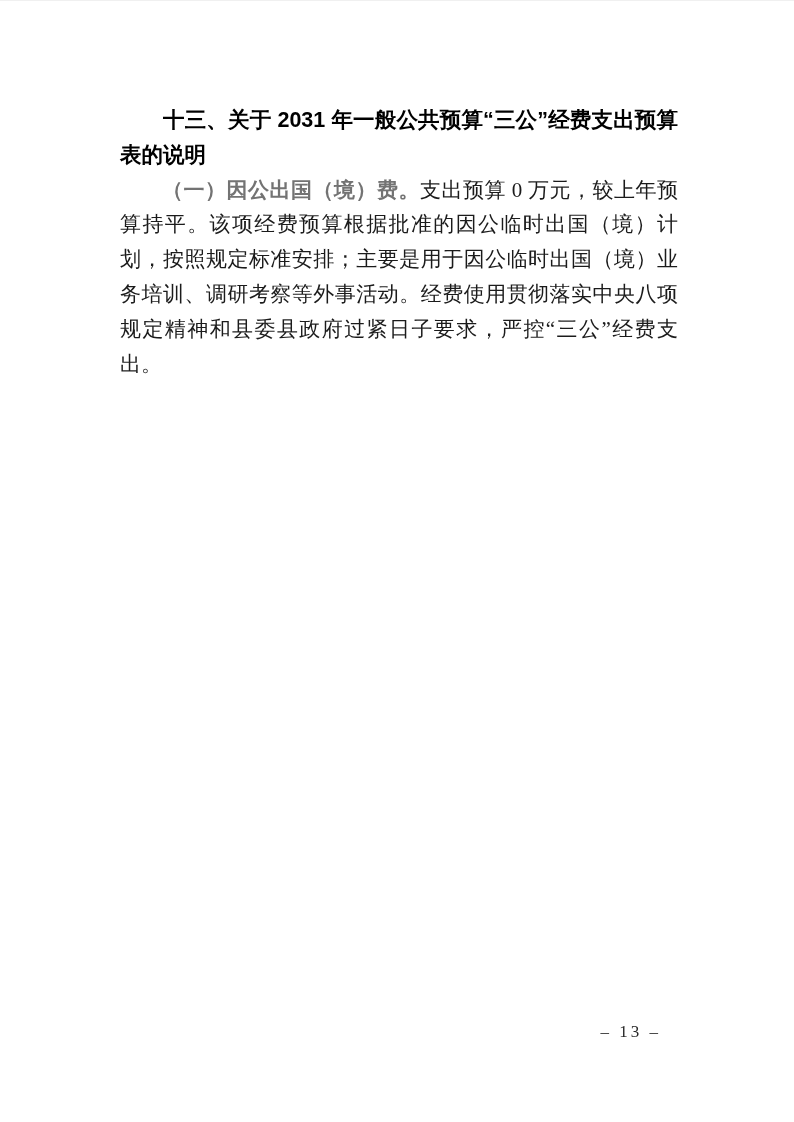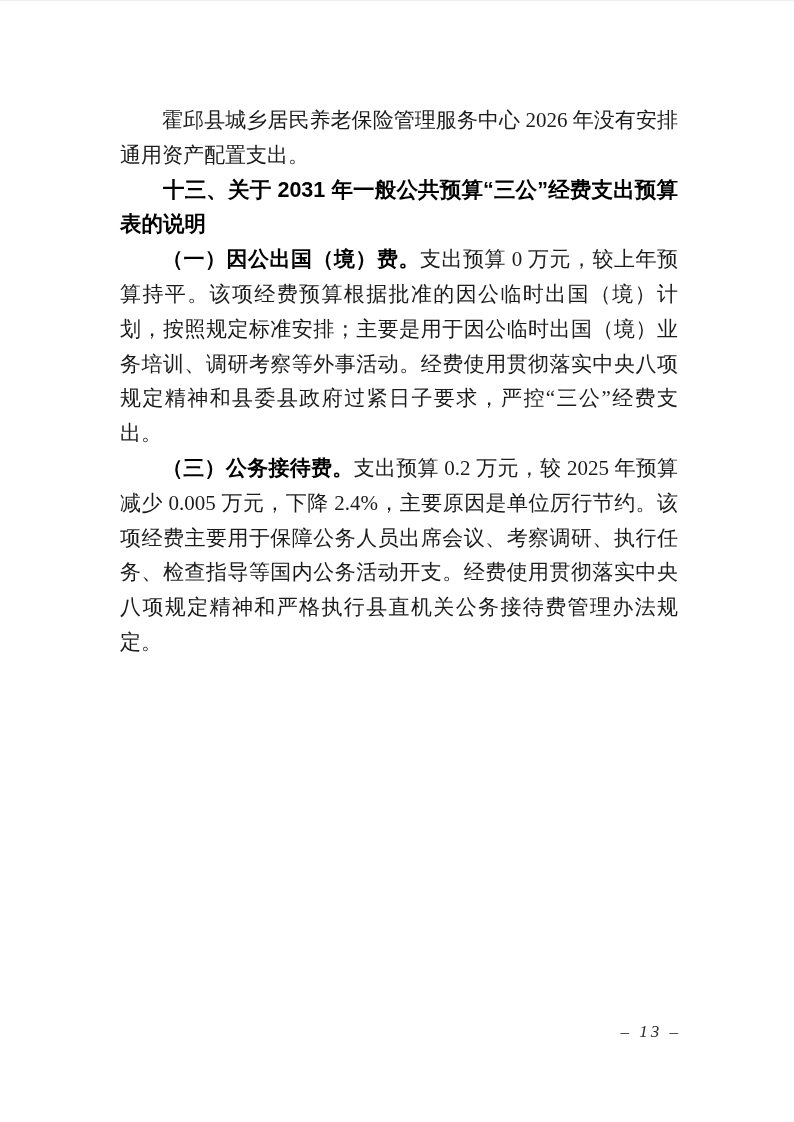--- a/index.html
+++ b/index.html
@@ -39,46 +39,43 @@
       font-size: 21.5px;
       line-height: 34.8px;
       font-weight: 700;
       font-family: "Liberation Sans", "DejaVu Sans", sans-serif;
       color: #000000;
       text-align: justify;
     }
     .lead {
       font-weight: 700;
       font-family: "Liberation Sans", "DejaVu Sans", sans-serif;
-      color: #000000;
+      color: #737373;
     }
     .page-number {
       position: absolute;
       top: 1021px;
-      right: 113px;
+      right: 133px;
       font-family: "Liberation Serif", "DejaVu Serif", serif;
       font-size: 17px;
       letter-spacing: 3px;
       color: #2a2a2a;
       white-space: nowrap;
-      font-style: italic;
     }
   </style>
 </head>
 <body>
 
 <div class="page">
   <div class="content">
 
-    <p>霍邱县城乡居民养老保险管理服务中心 2026 年没有安排通用资产配置支出。</p>
 
     <h2 class="heading">十三、关于 2031 年一般公共预算“三公”经费支出预算表的说明</h2>
 
 
     <p><span class="lead">（一）因公出国（境）费。</span><span>支出预算 0 万元，较上年预算持平。该项经费预算根据批准的因公临时出国（境）计划，按照规定标准安排；主要是用于因公临时出国（境）业务培训、调研考察等外事活动。经费使用贯彻落实中央八项规定精神和县委县政府过紧日子要求，严控“三公”经费支出。</span></p>
 
 
-    <p><span class="lead">（三）公务接待费。</span><span>支出预算 0.2 万元，较 2025 年预算减少 0.005 万元，下降 2.4%，主要原因是单位厉行节约。该项经费主要用于保障公务人员出席会议、考察调研、执行任务、检查指导等国内公务活动开支。经费使用贯彻落实中央八项规定精神和严格执行县直机关公务接待费管理办法规定。</span></p>
 
   </div>
 
   <div class="page-number">– 13 –</div>
 </div>
 
 </body></html>

